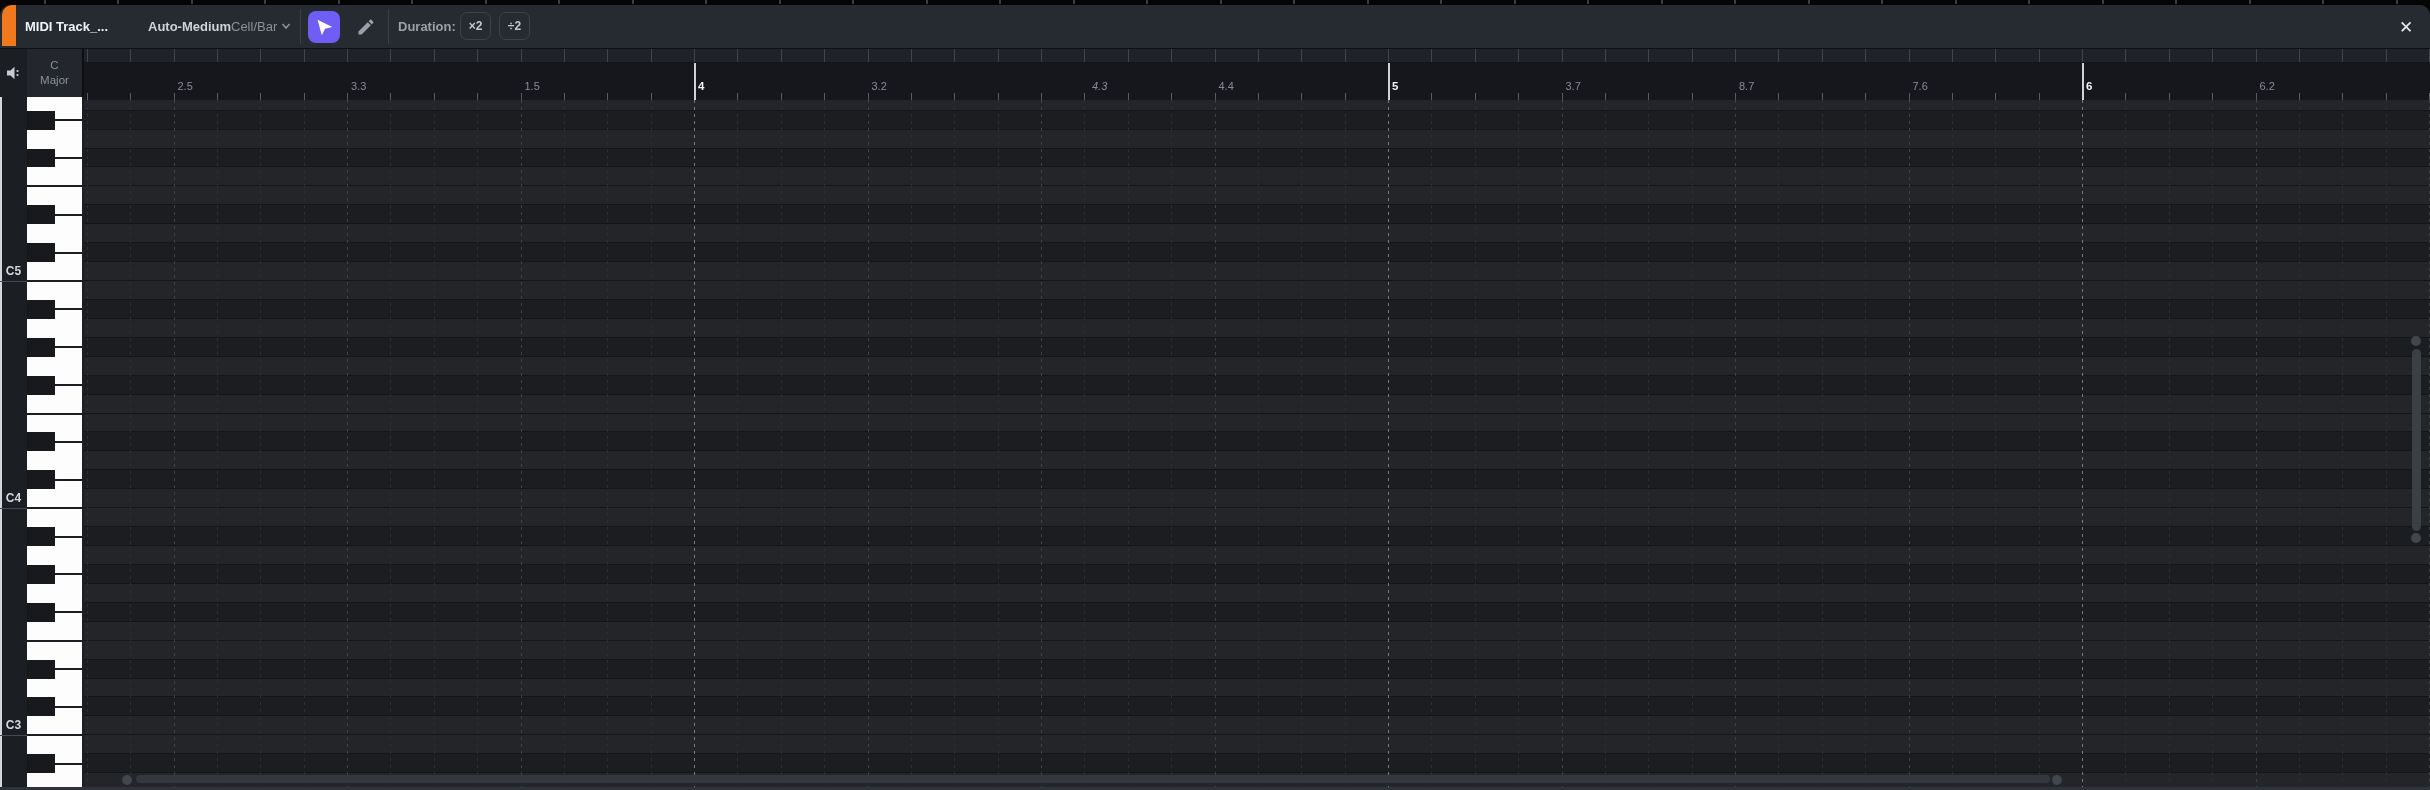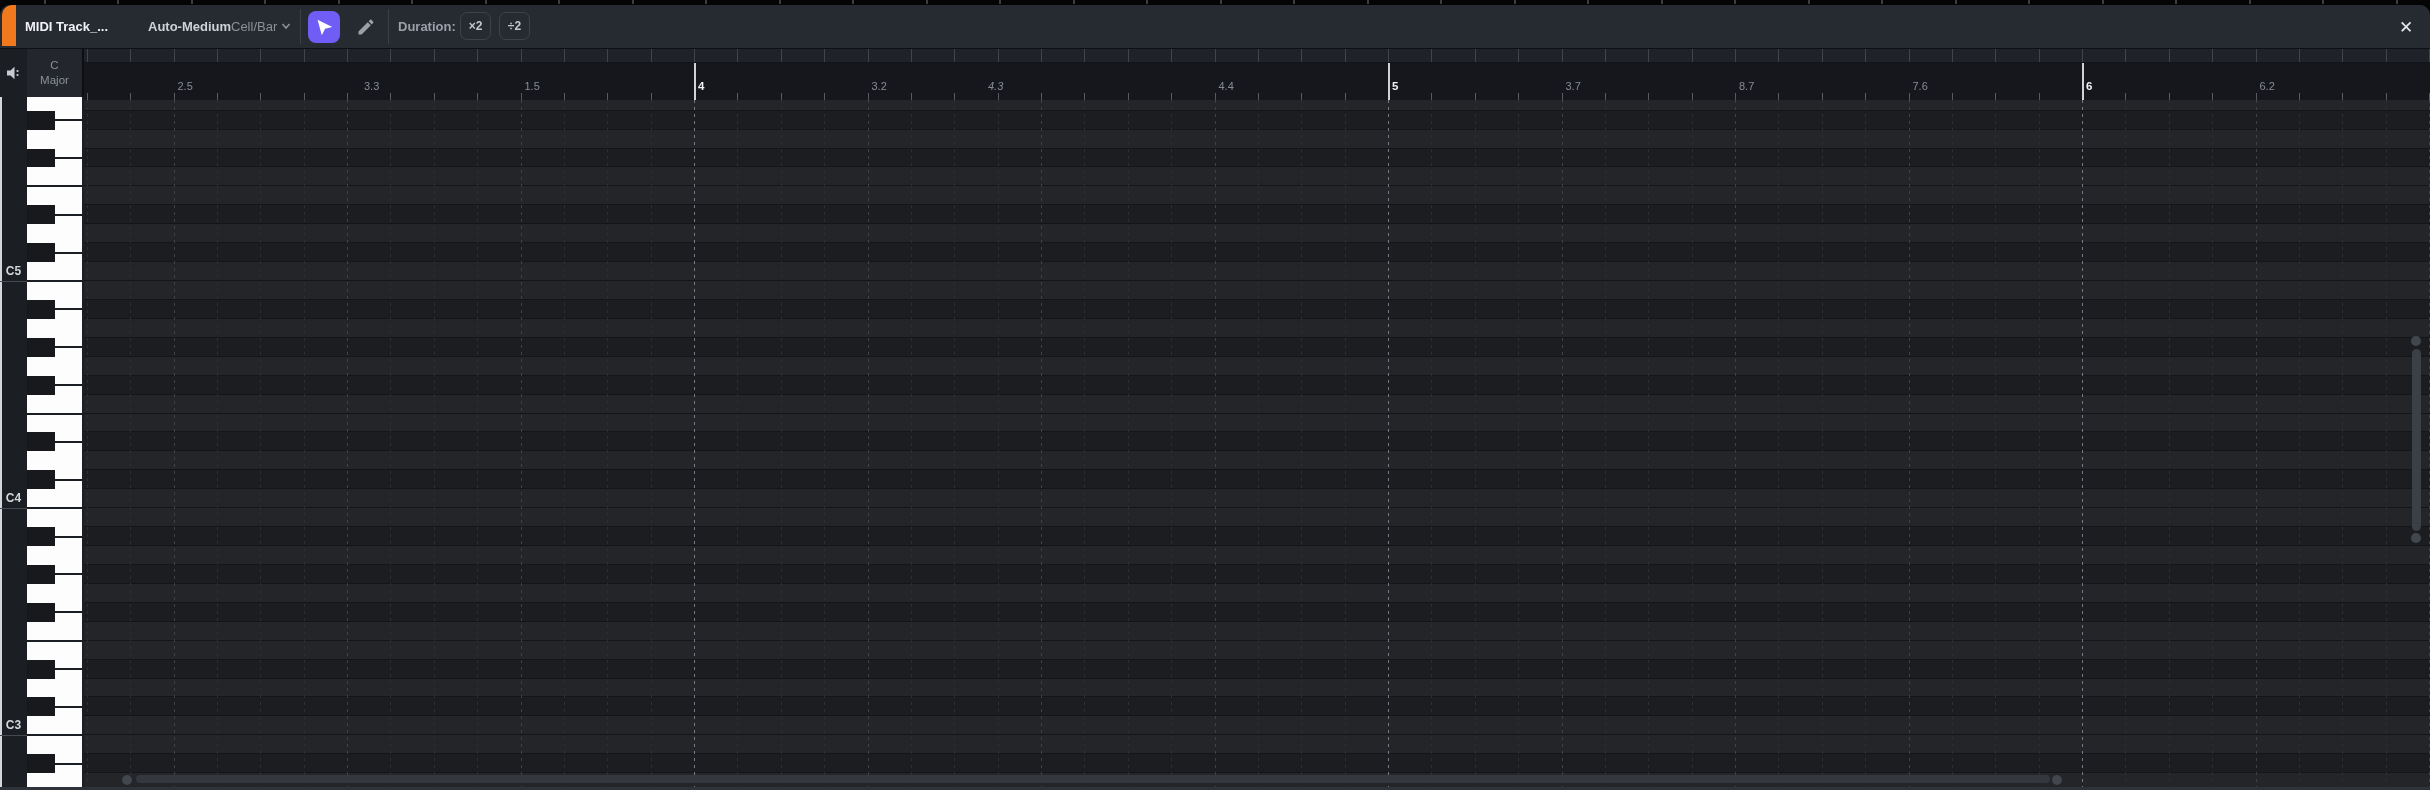--- a/index.html
+++ b/index.html
@@ -238,25 +238,25 @@
       <div class="ruler-barline" style="left: 2082px;"></div>
       <div class="ruler-tick" style="left: 2125.38px;"></div>
       <div class="ruler-tick" style="left: 2168.75px;"></div>
       <div class="ruler-tick" style="left: 2212.12px;"></div>
       <div class="ruler-tick" style="left: 2255.5px;"></div>
       <div class="ruler-tick" style="left: 2298.88px;"></div>
       <div class="ruler-tick" style="left: 2342.25px;"></div>
       <div class="ruler-tick" style="left: 2385.62px;"></div>
       <div class="ruler-tick" style="left: 2429px;"></div>
       <div class="ruler-label" style="left: 177.5px;">2.5</div>
-      <div class="ruler-label" style="left: 364px;">3.3</div>
+      <div class="ruler-label" style="left: 351px;">3.3</div>
       <div class="ruler-label" style="left: 524.5px;">1.5</div>
       <div class="ruler-label bar" style="left: 698px;">4</div>
       <div class="ruler-label" style="left: 871.5px;">3.2</div>
-      <div class="ruler-label" style="left: 988px; font-style: italic;">4.3</div>
+      <div class="ruler-label" style="left: 1092px; font-style: italic;">4.3</div>
       <div class="ruler-label" style="left: 1218.5px;">4.4</div>
       <div class="ruler-label bar" style="left: 1392px;">5</div>
       <div class="ruler-label" style="left: 1565.5px;">3.7</div>
       <div class="ruler-label" style="left: 1739px;">8.7</div>
       <div class="ruler-label" style="left: 1912.5px;">7.6</div>
       <div class="ruler-label bar" style="left: 2086px;">6</div>
       <div class="ruler-label" style="left: 2259.5px;">6.2</div>
     </div>
   <div id="grid" class="abs">
       <div class="row white" style="top: -8.28px; height: 18.93px;"></div>

